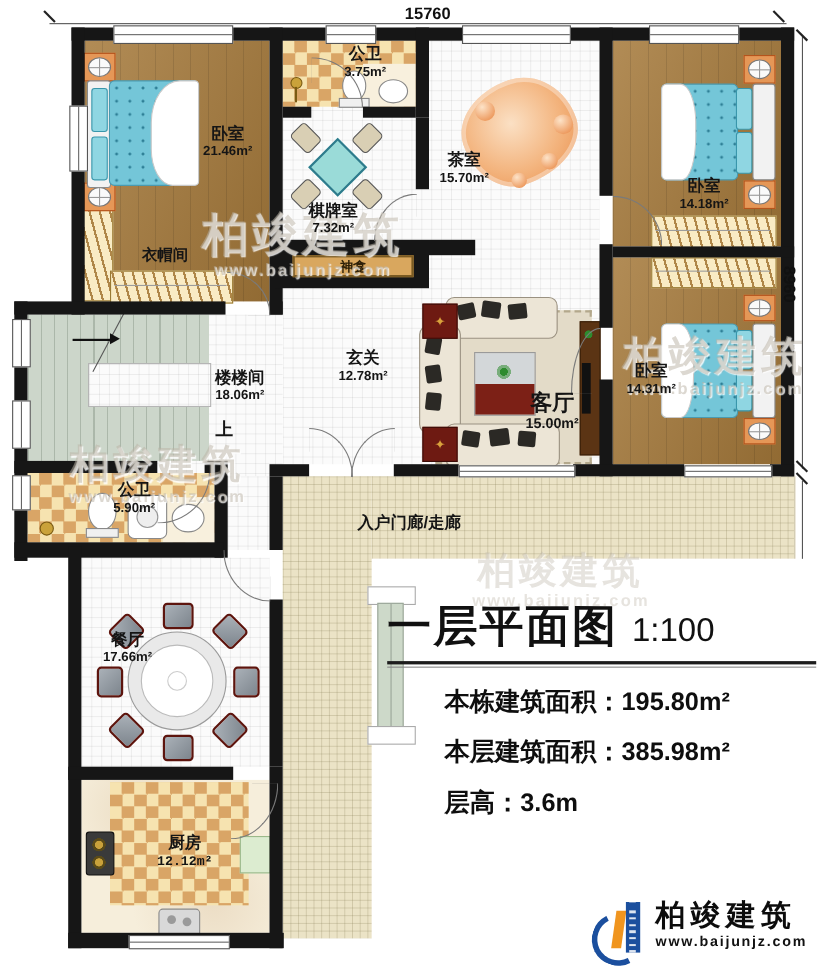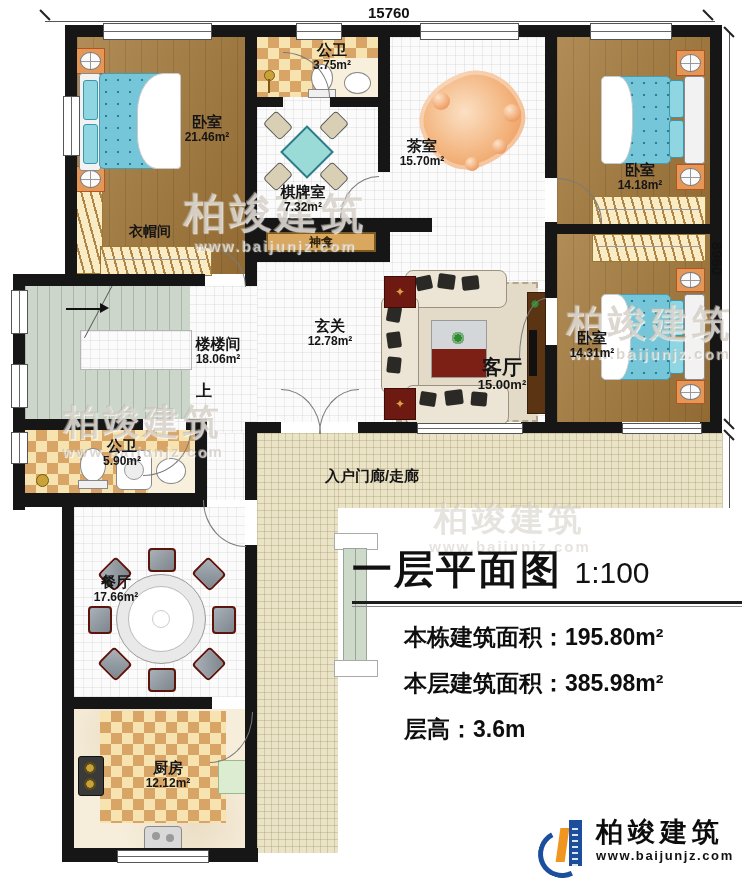--- a/index.html
+++ b/index.html
@@ -302,21 +302,21 @@
     <div class="nm">公卫</div>
     <div class="ar">5.90m²</div>
   </div>
   <div class="a lbl" style="left:116px;top:550px;margin-top:24px;">
     <div class="nm">餐厅</div>
     <div class="ar">17.66m²</div>
   </div>
   <div class="a lbl" style="left:372px;top:468px;">
     <div style="font-size:15px;">入户门廊/走廊</div>
   </div>
-  <div class="a lbl" style="left:168px;top:760px;">
+  <div class="a lbl" style="left:168px;top:760px;font-family:Liberation Mono, monospace;">
     <div class="nm">厨房</div>
     <div class="ar">12.12m²</div>
   </div>
 
   <div class="a dline" style="left:45px;top:21px;width:670px;height:1px;"></div>
   <div class="a tick" style="left:38px;top:14px;"></div>
   <div class="a tick" style="left:701px;top:14px;"></div>
   <div class="a dim" style="left:368px;top:4px;">15760</div>
   <div class="a dline" style="left:729px;top:33px;width:1px;height:393px;"></div>
   <div class="a tick" style="left:722px;top:31px;"></div>

